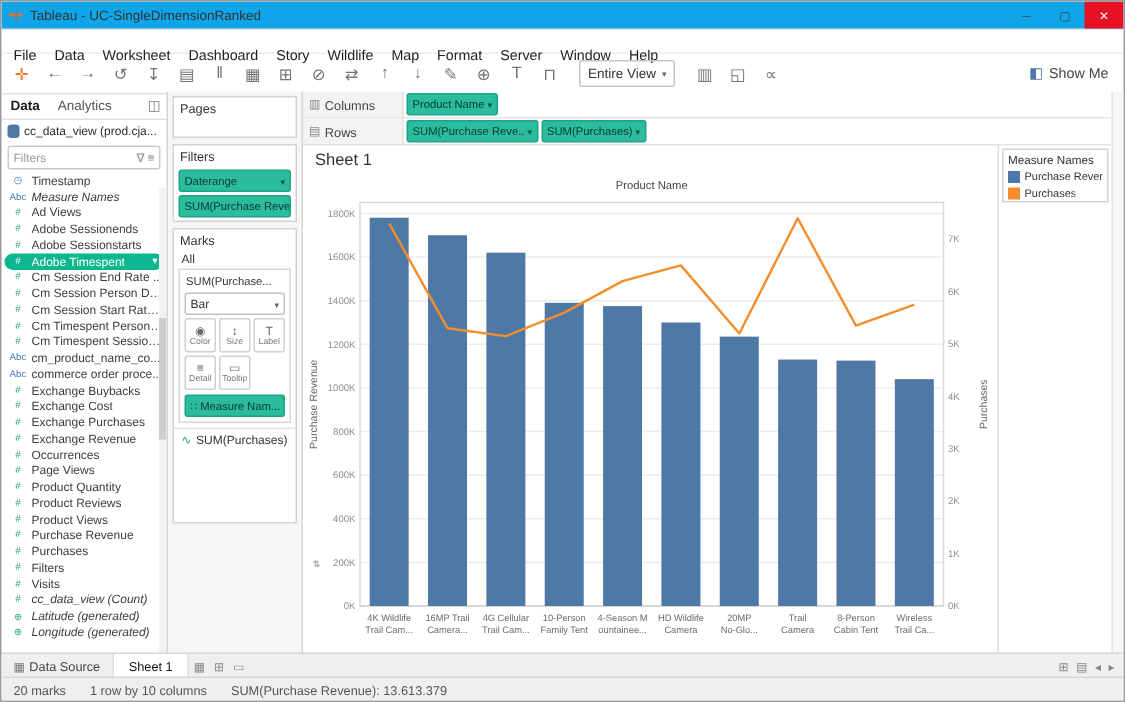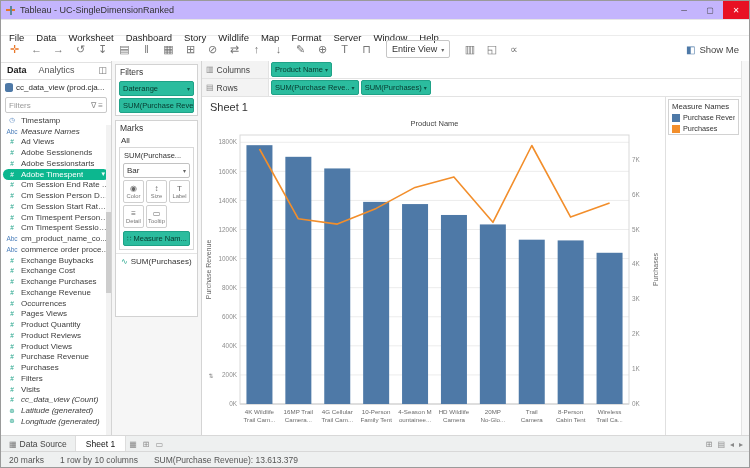--- a/index.html
+++ b/index.html
@@ -1,19 +1,19 @@
 <!DOCTYPE html>
 <html><head>
 <meta charset="utf-8">
 <style>
   html,body{margin:0;padding:0;background:#ddd;}
   .window{width:750px;height:468px;position:relative;background:#fff;
     font-family:"Liberation Sans",sans-serif;border:1px solid #9a9a9a;box-sizing:border-box;overflow:hidden;}
   
-  .titlebar{height:18px;display:flex;align-items:center;gap:5px;padding-left:5px;background:#c4b5fd;border-bottom:1px solid #e6e6e6;}
+  .titlebar{height:18px;display:flex;align-items:center;gap:5px;padding-left:5px;background:#0ea5e9;border-bottom:1px solid #e6e6e6;}
   .app-logo{width:9px;height:9px;position:relative;flex:none;}
   .app-logo::before{content:"";position:absolute;left:0;right:0;top:3.5px;height:2px;background:#e97627;}
   .app-logo::after{content:"";position:absolute;top:0;bottom:0;left:3.5px;width:2px;background:#5b879b;}
   .title-text{font-size:9px;color:#333;}
   .win-controls{margin-left:auto;display:flex;align-self:stretch;}
   .win-btn{width:26px;display:flex;align-items:center;justify-content:center;font-size:8px;color:#444;}
   .win-btn:last-child{background:#e81123;color:#fff;}
   
   .menubar{height:15px;display:flex;align-items:center;border-bottom:1px solid #ececec;padding-left:2px;}
   .menu-item{font-size:9.5px;color:#1d1d1d;padding:0 6px;margin-top:20px;}
@@ -256,21 +256,21 @@
           <div class="field">
             <span class="ficon green">#</span>
             <span class="flabel">Exchange Revenue</span>
           </div>
           <div class="field">
             <span class="ficon green">#</span>
             <span class="flabel">Occurrences</span>
           </div>
           <div class="field">
             <span class="ficon green">#</span>
-            <span class="flabel">Pages Views</span>
+            <span class="flabel">Page Views</span>
           </div>
           <div class="field">
             <span class="ficon green">#</span>
             <span class="flabel">Product Quantity</span>
           </div>
           <div class="field">
             <span class="ficon green">#</span>
             <span class="flabel">Product Reviews</span>
           </div>
           <div class="field">
@@ -305,20 +305,23 @@
             <span class="ficon green">⊕</span>
             <span class="flabel">Longitude (generated)</span>
           </div>
         </div>
       <div class="side-scroll">
           <div class="thumb"></div>
         </div>
     </div>
 
     <div class="cards-panel">
+      <div class="card pages-card">
+        <div class="card-header">Pages</div>
+      </div>
       <div class="card filters-card">
         <div class="card-header">Filters</div>
         <div id="filter-pills">
             <div class="pill">
               <span>Daterange</span>
               <span class="caret">▾</span>
             </div>
             <div class="pill">
               <span>SUM(Purchase Reve...</span>
             </div>

